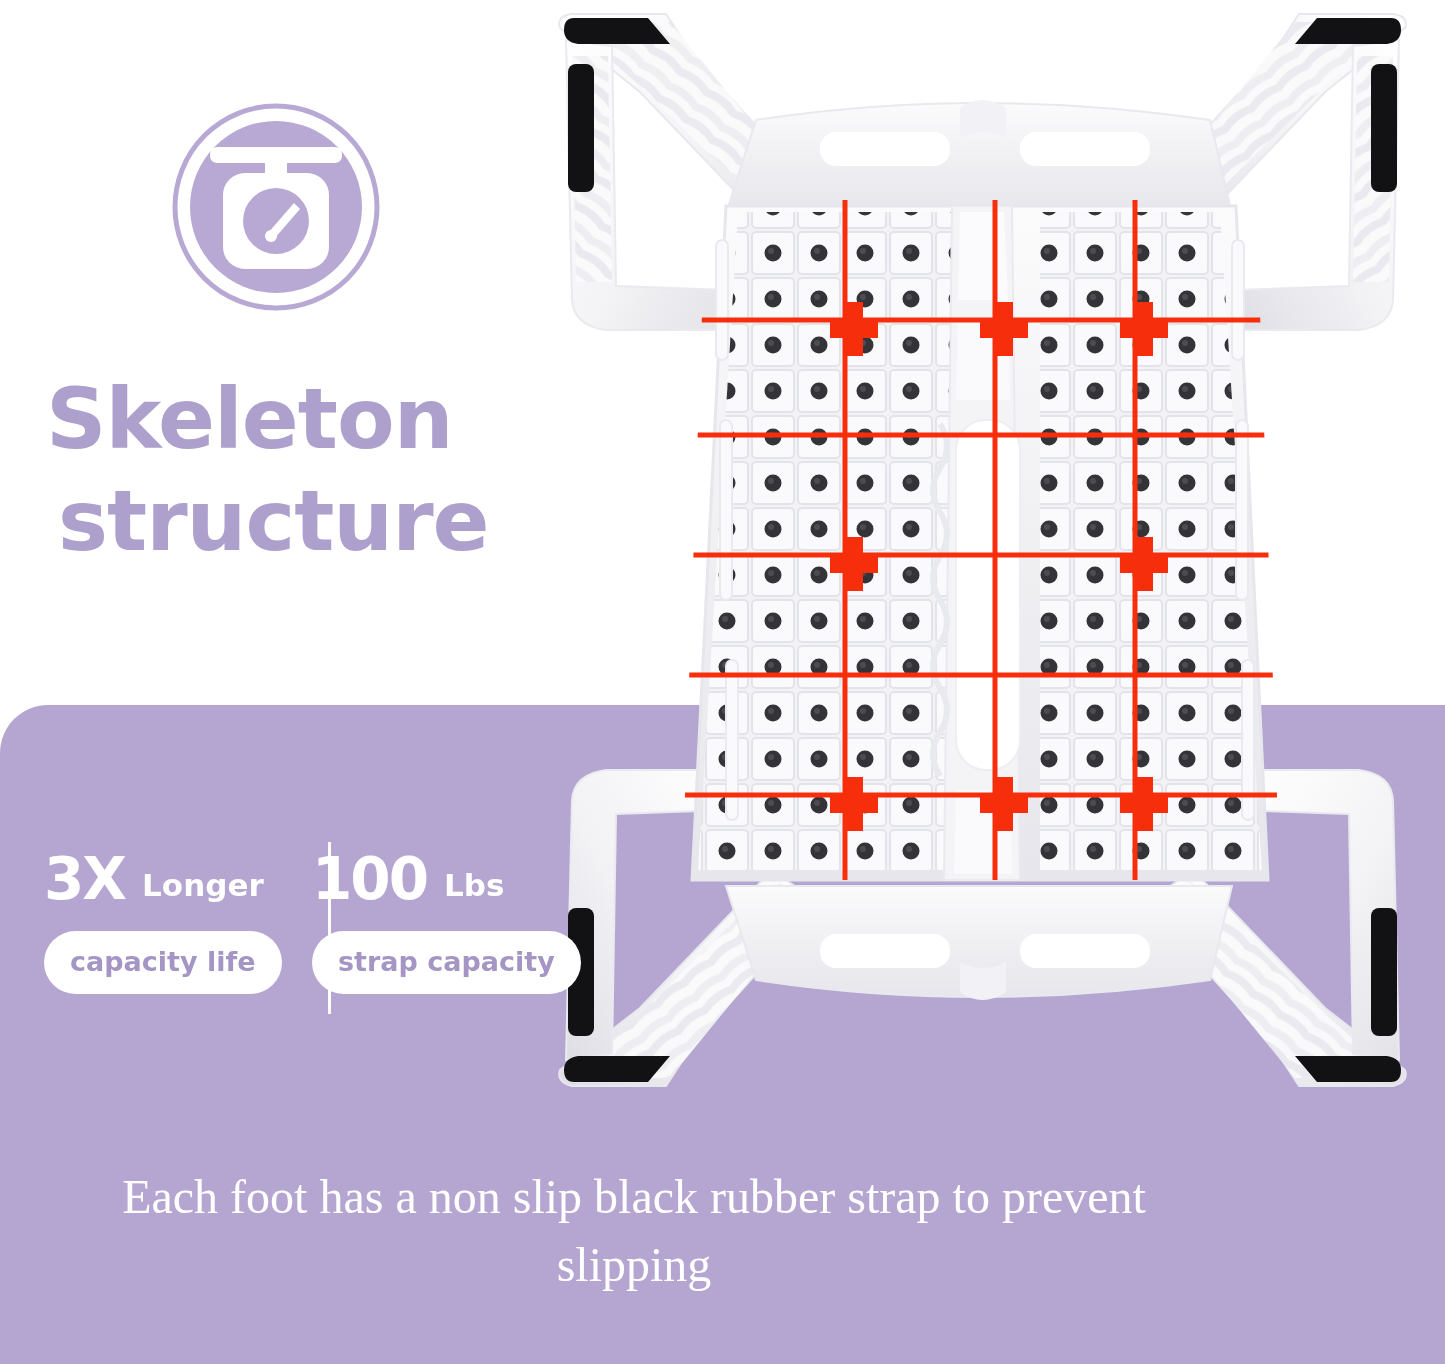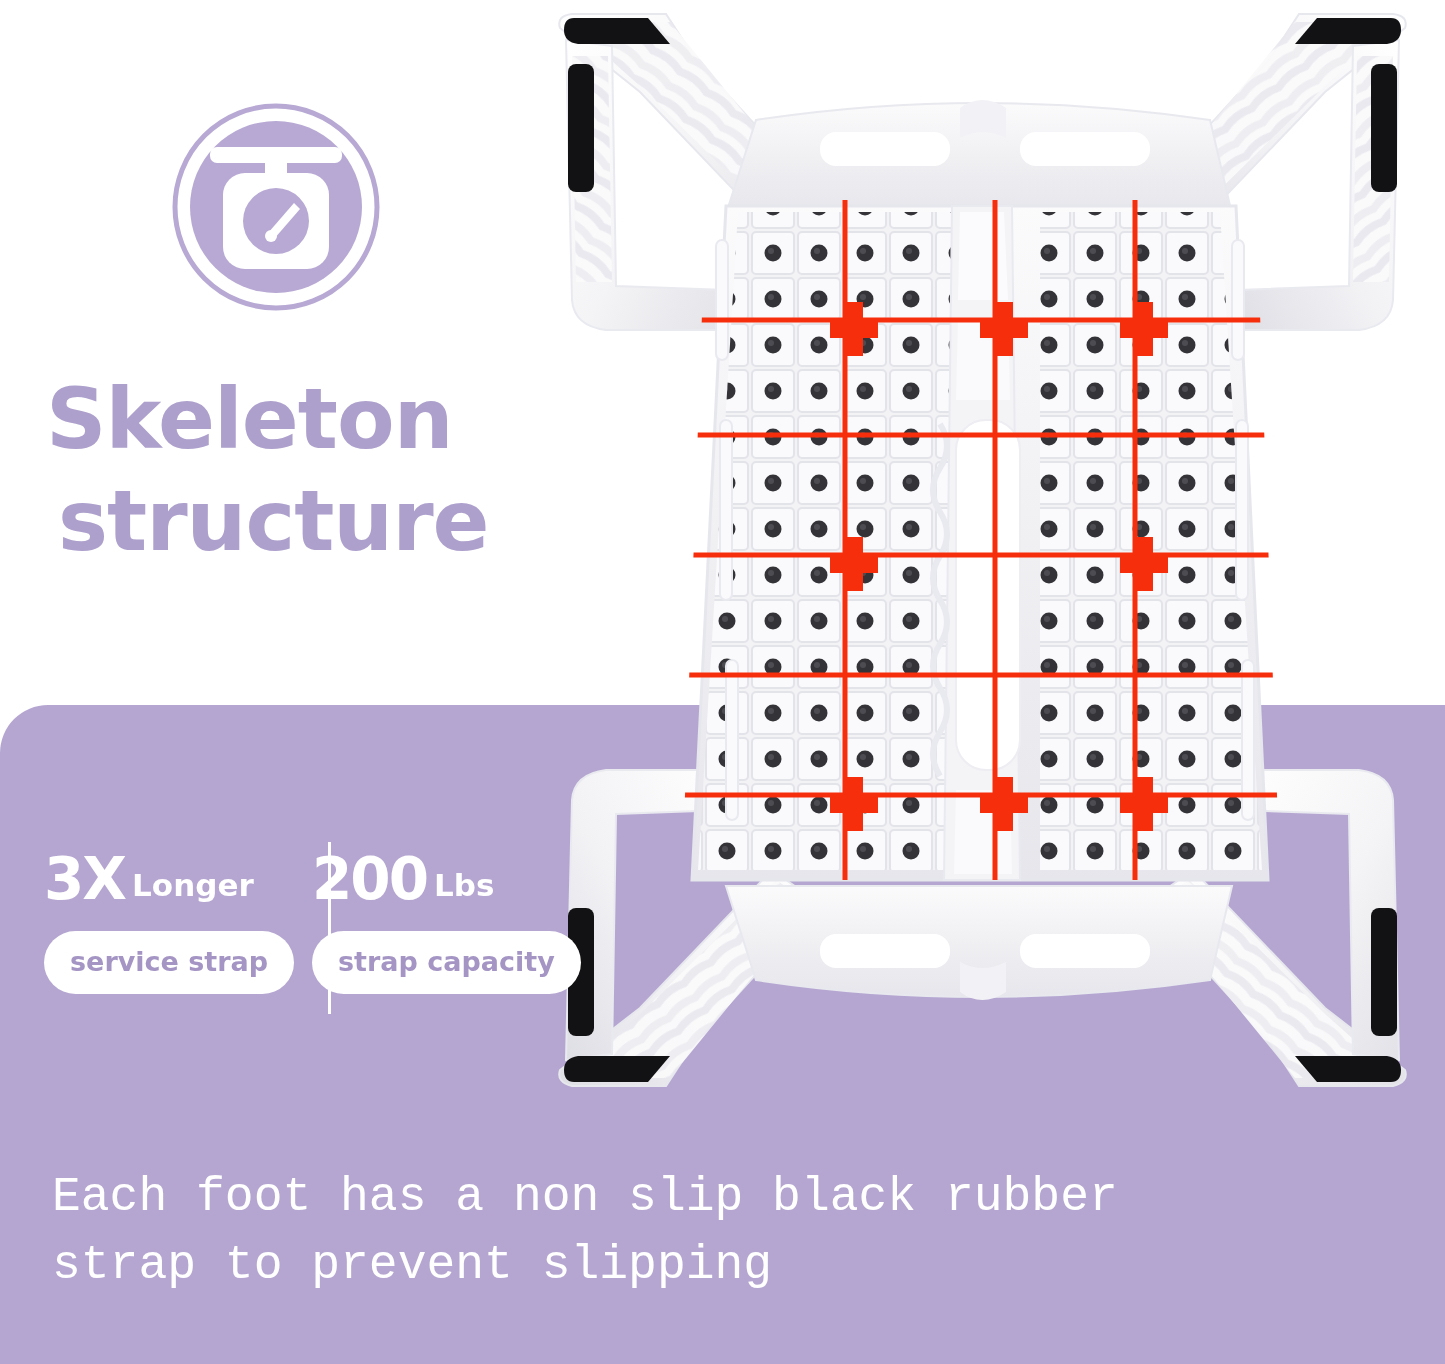--- a/index.html
+++ b/index.html
@@ -96,21 +96,21 @@
     font-size: 58px;
     font-weight: 700;
     line-height: 78px;
     letter-spacing: -2px;
     font-family: "DejaVu Sans", sans-serif;
   }
   .stat-unit {
     font-size: 31px;
     font-weight: 700;
     line-height: 31px;
-    margin-left: 7px;
+    margin-left: 17px;
     position: relative;
     top: -3px;
     font-family: "DejaVu Sans", sans-serif;
   }
 
   .pill {
     margin-top: 13px;
     background: #ffffff;
     color: #a495c4;
     border-radius: 999px;
@@ -127,28 +127,29 @@
     left: 290px;
     top: 2px;
     width: 3px;
     height: 172px;
     background: #ffffff;
   }
 
   
   .caption {
     position: absolute;
-    left: 52px;
+    left: 44px;
     top: 1163px;
     width: 1180px;
     color: #ffffff;
     font-size: 48px;
     font-weight: 400;
     line-height: 1.42;
-    font-family: Liberation Mono, monospace;
+    font-family: Liberation Serif, serif;
+    text-align: center;
   }
 </style>
 </head>
 <body>
 
 <div id="stage">
 
   <div class="purple-panel"></div>
 
   <div class="product-area">
@@ -329,28 +330,28 @@
     <span class="l2">structure</span>
   </div>
 
   <div class="stats">
 
     <div class="stat-col left">
       <div class="stat-headline">
         <span class="stat-big">3X</span>
         <span class="stat-unit">Longer</span>
       </div>
-      <div class="pill">service strap</div>
+      <div class="pill">capacity life</div>
     </div>
 
     <div class="stat-divider"></div>
 
     <div class="stat-col right">
       <div class="stat-headline">
-        <span class="stat-big">200</span>
+        <span class="stat-big">100</span>
         <span class="stat-unit">Lbs</span>
       </div>
       <div class="pill">strap capacity</div>
     </div>
 
   </div>
 
   <div class="caption">Each foot has a non slip black rubber strap to prevent slipping</div>
 
 </div>

